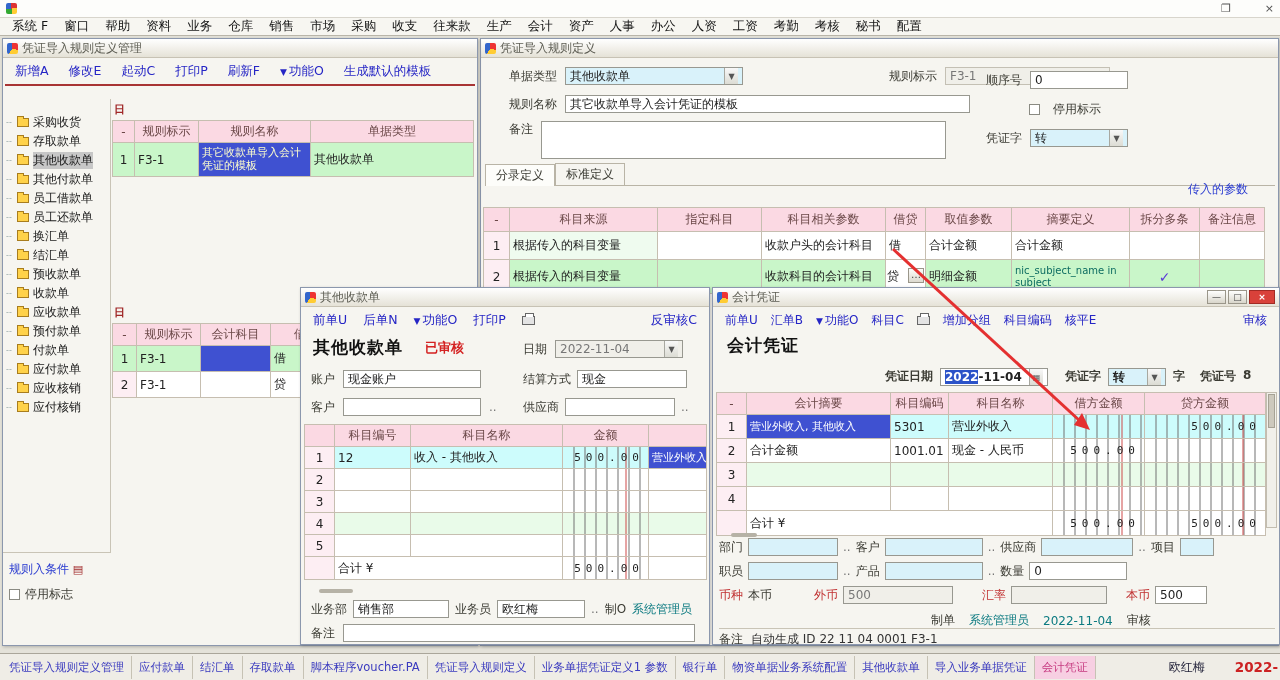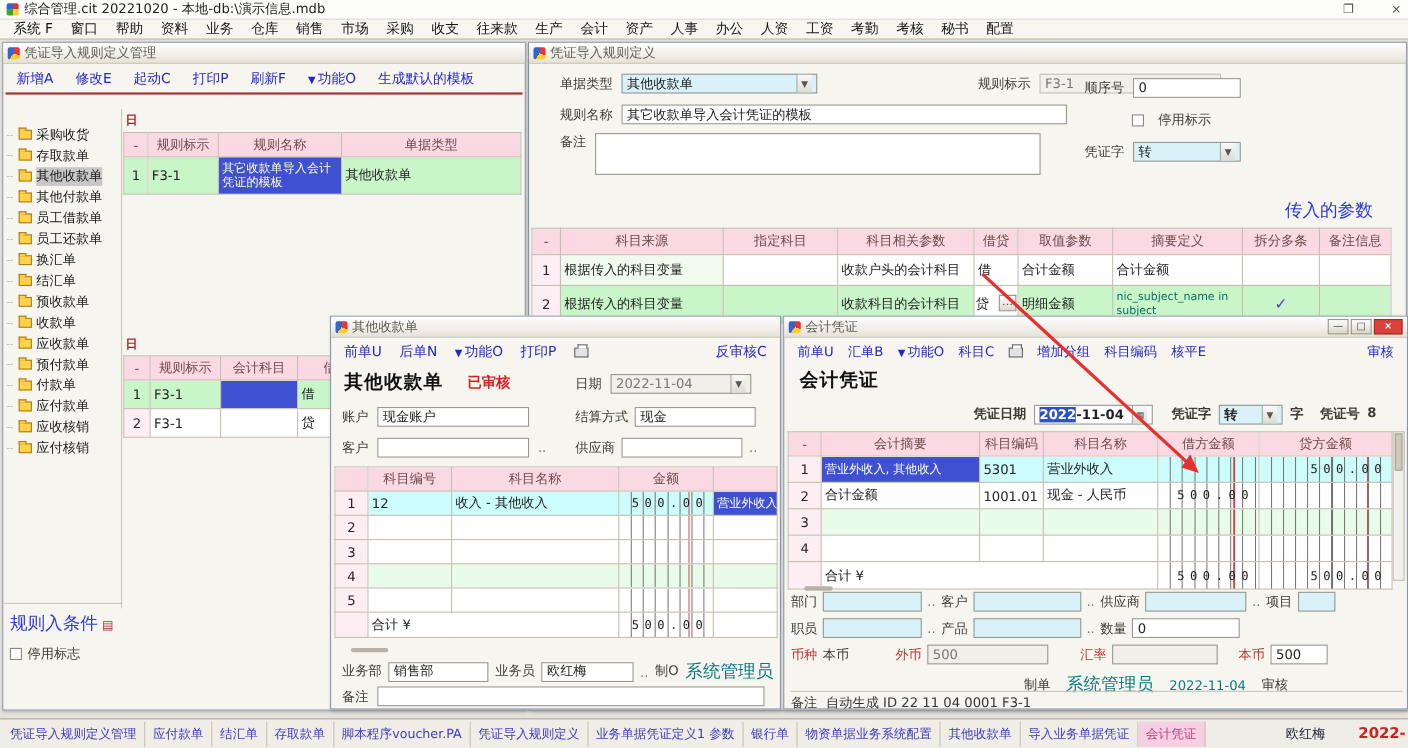--- a/index.html
+++ b/index.html
@@ -29,21 +29,21 @@
 
   .toolbar { display:flex; align-items:center; gap:20px; padding:5px 12px 4px 12px; font-size:12.5px; color:#2525c5; white-space:nowrap; }
   .tb-right { margin-left:auto; }
   .dn-arrow { color:#2525c5; font-size:9px; margin-right:2px; }
   .printer-icon { width:13px; height:9px; background:#e3e3e3; border:1px solid #666; position:relative; display:inline-block; }
   .printer-icon::before { content:""; position:absolute; top:-4px; left:2px; width:7px; height:3px; background:#fff; border:1px solid #666; border-bottom:none; }
   .red-divider { height:2px; background:#a83434; margin:0 2px; }
 
   .lbl { color:#3b3b33; font-size:12px; white-space:nowrap; }
   .rlbl { color:#c03030; font-size:12px; white-space:nowrap; }
-  .link { color:#2a3bd0; font-size:16px; white-space:nowrap; }
+  .link { color:#2a3bd0; font-size:12px; white-space:nowrap; }
   .teal { color:#0b7a80; }
   .field { background:#fff; border:1px solid #989890; height:18px; display:inline-flex; align-items:center; padding:0 4px; font-size:12px; }
   .cyanbg { background:#d9f2fa; }
   .graybg { background:#f0efe9; color:#777; }
   .combo-arrow { margin-left:auto; width:14px; height:16px; background:linear-gradient(#f8f8f8,#dcdcd4);
     border-left:1px solid #a8a8a0; display:flex; align-items:center; justify-content:center; font-size:8px; color:#555; }
   .dots-btn { width:16px; height:15px; border:1px solid #9a968a; background:linear-gradient(#fcfcfa,#dddad0);
     font-size:10px; line-height:12px; text-align:center; color:#444; margin-left:2px; }
   .checkbox { width:11px; height:11px; background:#fff; border:1px solid #8a8a82; display:inline-block; vertical-align:-2px; margin-right:5px; }
 
@@ -105,21 +105,20 @@
   .task-user { margin-left:auto; color:#23233a; font-size:12px; padding-right:30px; }
   .task-year { color:#cc2222; font-size:13.5px; font-weight:bold; padding-right:2px; }
 </style>
 </head>
 <body>
 
 <div id="screen">
 
   <div class="app-titlebar">
     <span class="app-icon"></span>
-    <span class="app-title">综合管理.cit 20221020 - 本地-db:\演示信息.mdb</span>
     <span class="app-controls">
       <span>❐</span>
       <span>×</span>
     </span>
   </div>
 
   <div class="menubar">
     <span class="menu-item"><span>系统 F</span></span>
       <span class="menu-item"><span>窗口</span></span>
       <span class="menu-item"><span>帮助</span></span>
@@ -347,20 +346,24 @@
       <span class="lbl">停用标示</span>
     </div>
     <div class="ed-row" style="left:505px; top:90px;">
       <span class="lbl">凭证字</span>
       <span class="field cyanbg" style="width:98px;">
         <span>转</span>
         <span class="combo-arrow">▼</span>
       </span>
     </div>
 
+    <div class="tabs">
+      <span class="tab on">分录定义</span>
+      <span class="tab">标准定义</span>
+    </div>
 
     <div style="position:absolute; right:30px; top:142px;">
       <span class="link">传入的参数</span>
     </div>
 
     <table class="grid" style="position:absolute; left:2px; top:168px; width:782px; table-layout:fixed;">
       <colgroup>
         <col style="width:26px">
           <col style="width:148px">
           <col style="width:104px">

